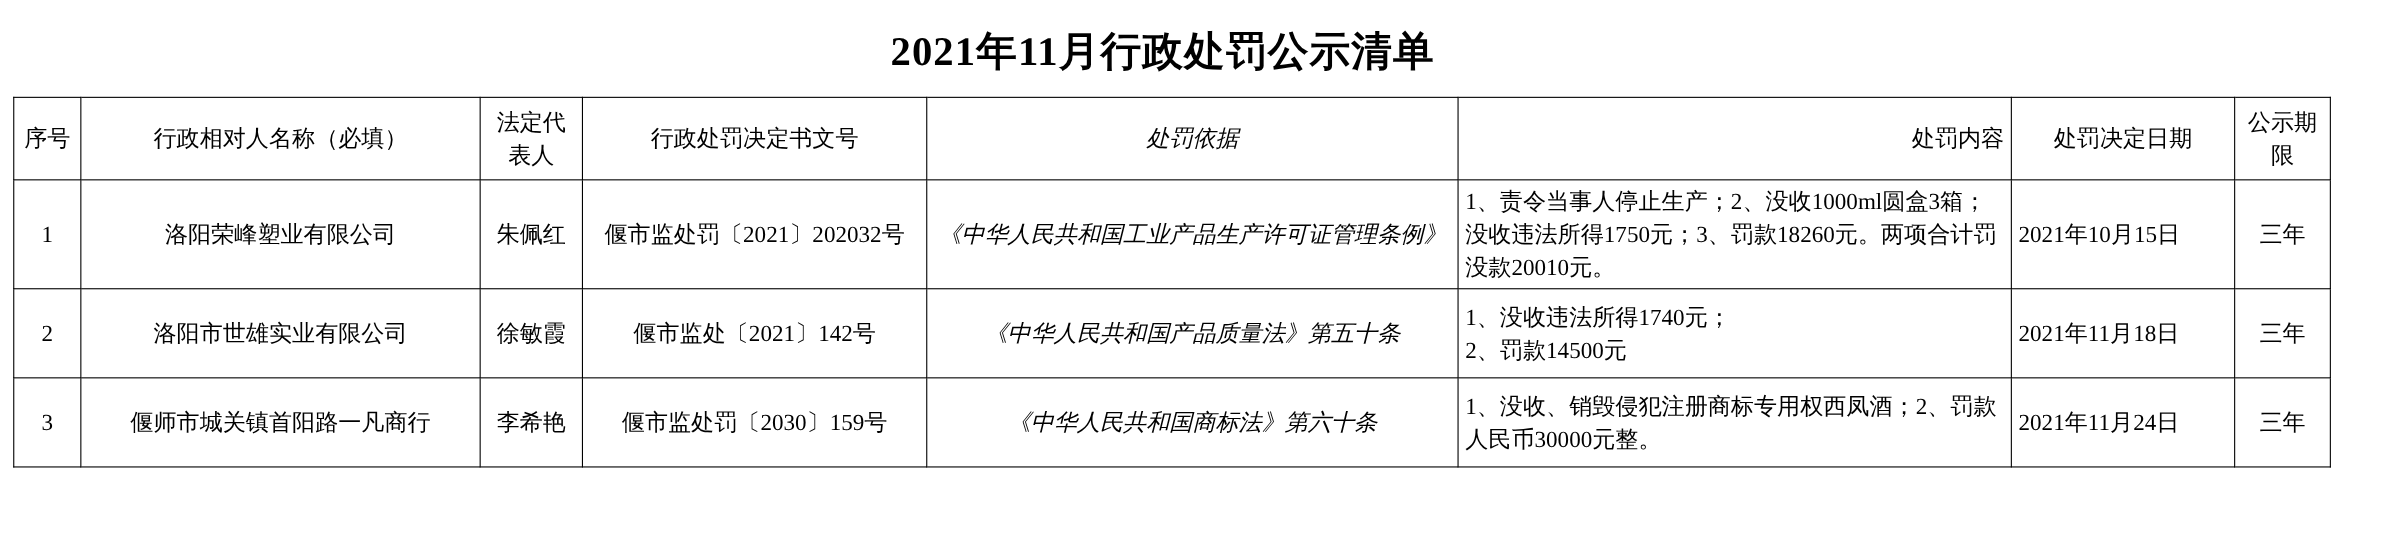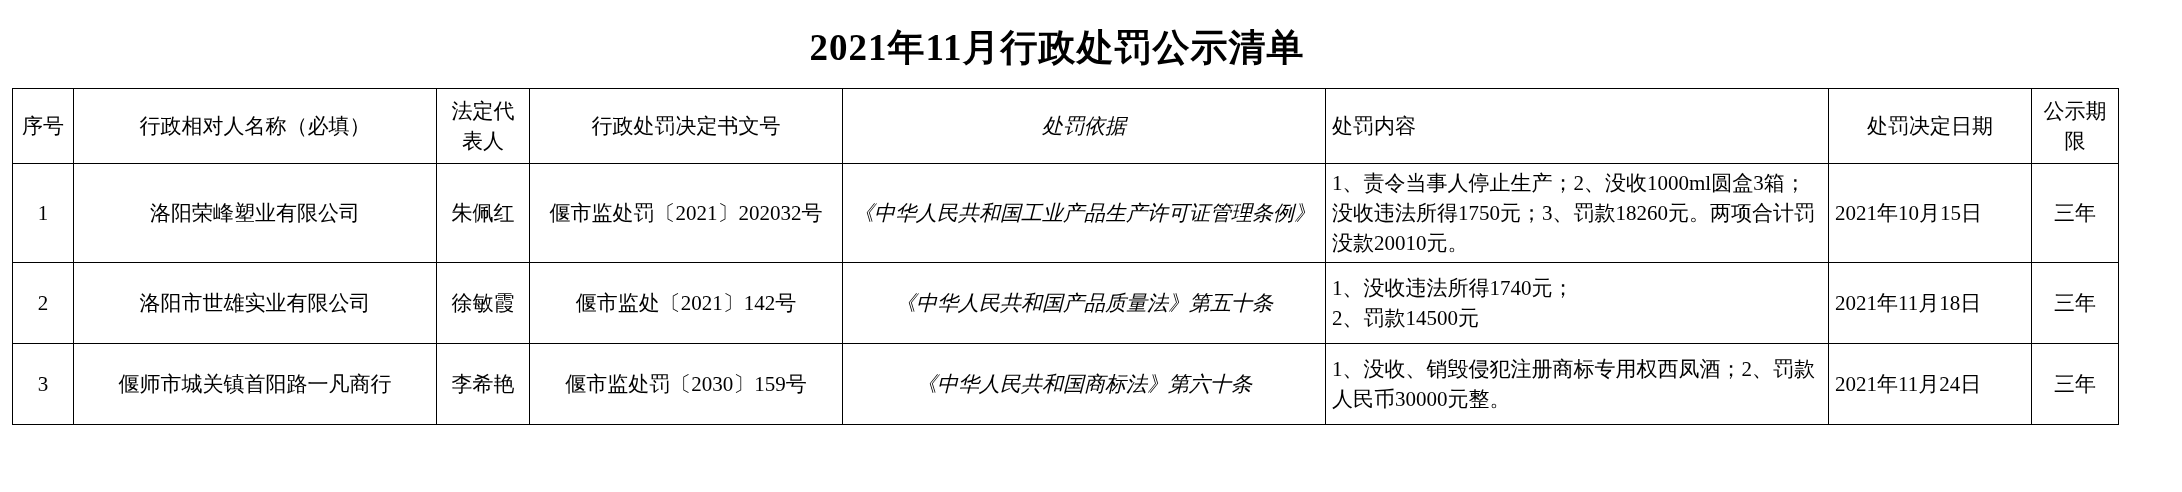--- a/index.html
+++ b/index.html
@@ -55,21 +55,21 @@
     text-align: center;
     font-size: 22px;
     height: 66px;
     line-height: 31px;
   }
   .c-seq   { width: 48px;  text-align: center; }
   .c-name  { width: 350px; text-align: center; }
   .c-rep   { width: 80px;  text-align: center; }
   .c-docno { width: 300px; text-align: center; }
   .c-basis { width: 470px; text-align: center; font-style: italic; }
-  .c-content { width: 490px; text-align: left; }
+  .c-content { width: 490px; text-align: right; }
   .c-date  { width: 190px; }
   .c-term  { width: 74px;  text-align: center; }
 
   tbody td {
     height: 72px;
   }
   tbody tr.r1 td { height: 78px; margin-top: 48px; }
   .cell-content {
     text-align: left;
     line-height: 30px;

